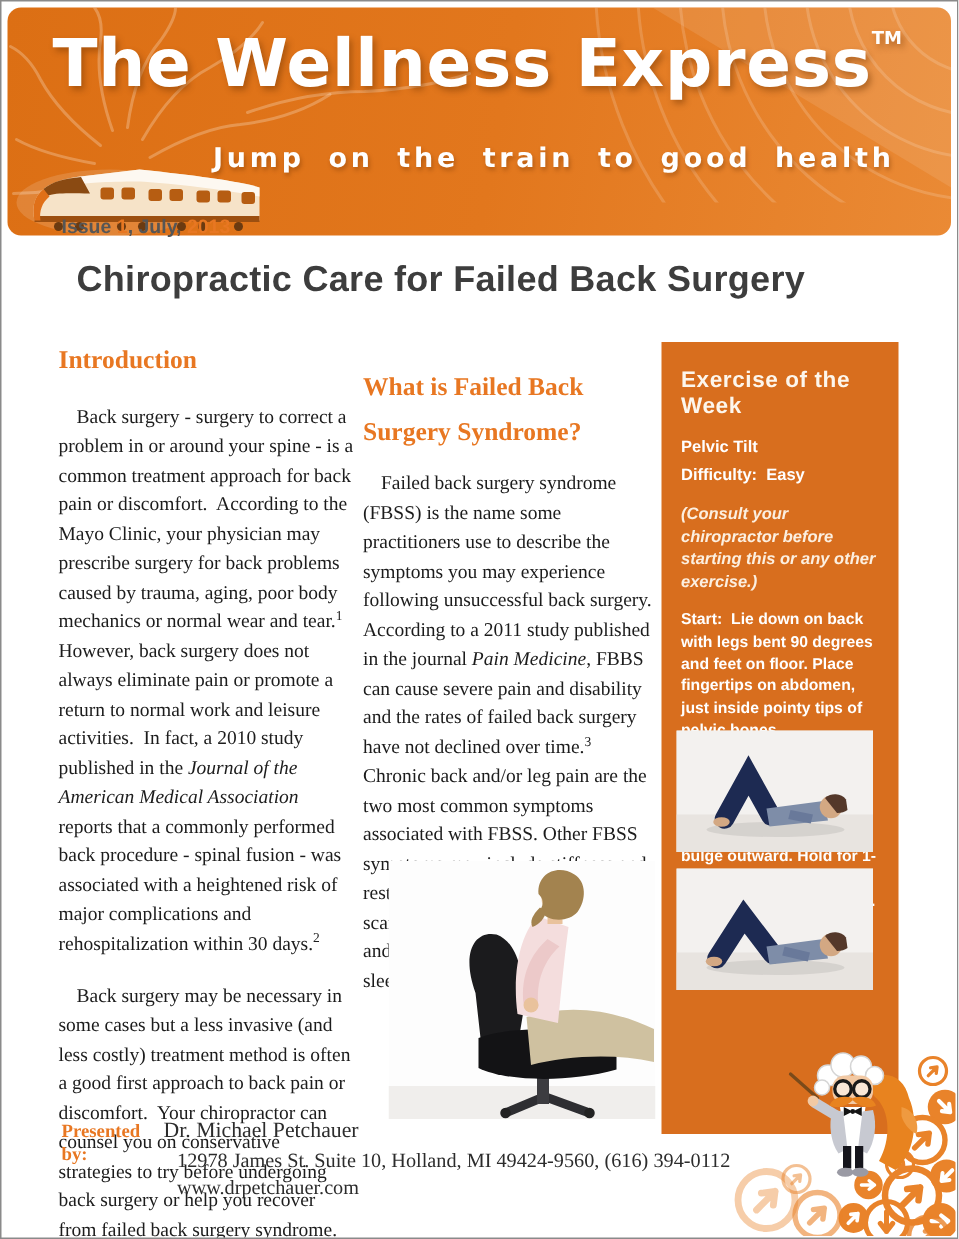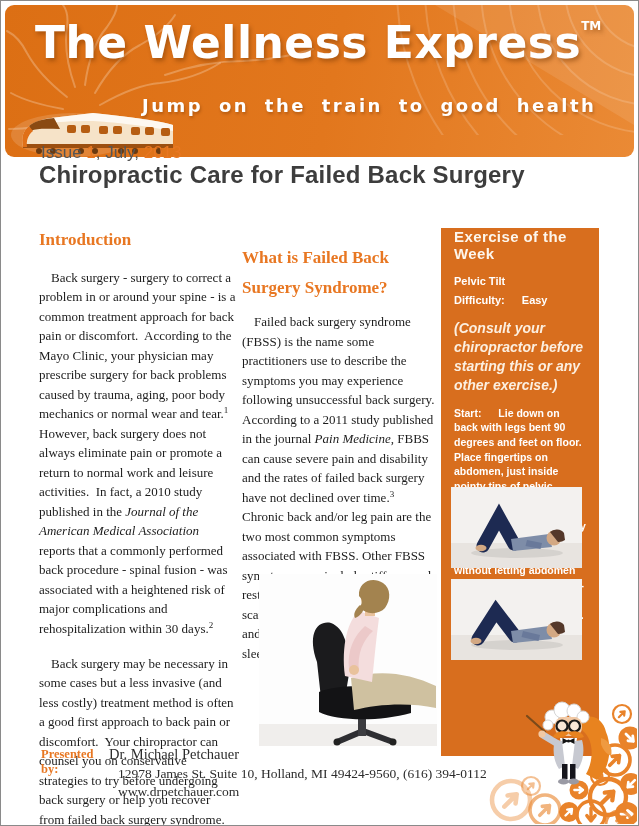--- a/index.html
+++ b/index.html
@@ -21,48 +21,48 @@
     letter-spacing:0.5px; text-shadow:2px 3px 4px rgba(110,50,0,0.45); white-space:nowrap;
   }
   .masthead-title .tm { font-size:12px; vertical-align:28px; letter-spacing:0; }
   .masthead-tagline {
     position:absolute; left:137px; top:90px; color:#fff;
     font-family:"DejaVu Sans", sans-serif; font-weight:bold; font-size:18px;
     letter-spacing:2.5px; word-spacing:7px; text-shadow:1px 2px 3px rgba(110,50,0,0.4); white-space:nowrap;
   }
   .train { position:absolute; left:4px; bottom:0px; }
   
-  .issue-line { position:absolute; left:40px; top:142px; font-size:17px; color:#565656; }
+  .issue-line { position:absolute; left:40px; top:142px; font-size:13px; color:#565656;font-weight:bold; }
   .orange { color:#e87722; }
   .headline {
     position:absolute; left:38px; top:160px; font-size:24px; font-weight:bold;
     color:#3d3d3d; letter-spacing:0.2px;
   }
   .presenter-row { position:absolute; left:40px; top:197px; font-size:13px; color:#9b9b9b; }
   .presenter-row .name { color:#2e2e2e; font-weight:bold; font-size:14px; margin-left:7px; }
   
   .col-heading { color:#e87722; font-size:17px; font-weight:bold; margin:0 0 15px 0; }
   .col-intro { position:absolute; left:38px; top:226px; width:197px; }
   .col-fbss  { position:absolute; left:241px; top:242px; width:196px; }
   .col-fbss .col-heading { line-height:30px; margin-bottom:9px; }
   .body-copy { font-family:"Liberation Serif", serif; font-size:13px; line-height:1.5; color:#1c1c1c; }
   .body-copy p { margin:0 0 15px 0; text-indent:12px; white-space:pre-wrap; }
   .it { font-style:italic; }
   sup { font-size:9px; }
   .patient-photo { position:absolute; left:258px; top:573px; width:178px; height:172px; }
   
   .sidebar {
     position:absolute; left:440px; top:227px; width:158px; height:528px;
-    background:#d86e1e; box-sizing:border-box; padding:0 13px; color:#fff;
+    background:#d86e1e; box-sizing:border-box; padding:17px 13px; color:#fff;
   }
   .sidebar-title { font-size:15px; font-weight:bold; color:#fdf6ec; letter-spacing:0.4px; margin:0 0 13px 0; }
   .sb-line { font-size:11px; font-weight:bold; margin:0 0 7px 0; }
-  .sb-disclaimer { font-size:14px; font-weight:bold; font-style:italic; line-height:1.35; margin:13px 0 11px 0; color:#fcefe0; }
+  .sb-disclaimer { font-size:11px; font-weight:bold; font-style:italic; line-height:1.35; margin:13px 0 11px 0; color:#fcefe0; }
   .sb-para { font-size:10.5px; font-weight:bold; line-height:1.4; margin:0 0 11px 0; }
-  .sb-para .val, .sb-line .val { margin-left:14px; }
+  .sb-para .val, .sb-line .val { margin-left:3px; }
   .ex-photo { position:absolute; left:10px; width:131px; height:81px; background:#f2f0ee; }
   .ex-photo.p1 { top:259px; } .ex-photo.p2 { top:351px; }
   
   .footer { position:absolute; left:40px; top:744px; display:flex; font-family:"Liberation Serif", serif; }
   .footer-label { width:68px; font-size:12.5px; font-weight:bold; color:#e87722; padding-top:2px; }
   .footer-body { color:#2c2c2c; line-height:1.35; }
   .footer-name { font-size:14.5px; }
   .footer-addr, .footer-web { font-size:13.5px; padding-left:9px; }
   .corner-art { position:absolute; right:1px; bottom:1px; }
 </style>
@@ -123,21 +123,21 @@
         <circle cx="150" cy="56" r="3"></circle>
       </g>
       <path d="M14,52 C12,42 14,36 20,31 L24,36 C19,40 17,46 18,52 Z" fill="#e07018"></path>
     </svg>
     <div class="masthead-title"><span>The Wellness Express</span><span class="tm">TM</span></div>
     <div class="masthead-tagline">Jump on the train to good health</div>
   </div>
 
   <div class="issue-line"><span>Issue </span><span class="orange">1</span><span>, July, </span><span class="orange">2013</span></div>
 
-  <h1 class="headline" style="margin:0;">Chiropractic Care for Failed Back Surgery</h1>
+  <h1 class="headline" style="margin:12px;">Chiropractic Care for Failed Back Surgery</h1>
 
 
   <div class="col-intro body-copy">
     <h2 class="col-heading">Introduction</h2>
     <p><span>Back surgery - surgery to correct a problem in or around your spine - is a common treatment approach for back pain or discomfort.  According to the Mayo Clinic, your physician may prescribe surgery for back problems caused by trauma, aging, poor body mechanics or normal wear and tear.</span><sup>1</sup><span> However, back surgery does not always eliminate pain or promote a return to normal work and leisure activities.  In fact, a 2010 study published in the </span><span class="it">Journal of the American Medical Association</span><span> reports that a commonly performed back procedure - spinal fusion - was associated with a heightened risk of major complications and rehospitalization within 30 days.</span><sup>2</sup></p>
     <p>Back surgery may be necessary in some cases but a less invasive (and less costly) treatment method is often a good first approach to back pain or discomfort.  Your chiropractor can counsel you on conservative strategies to try before undergoing back surgery or help you recover from failed back surgery syndrome.</p>
   </div>
 
   <div class="col-fbss body-copy">
     <h2 class="col-heading"><span>What is Failed Back</span><br><span>Surgery Syndrome?</span></h2>

